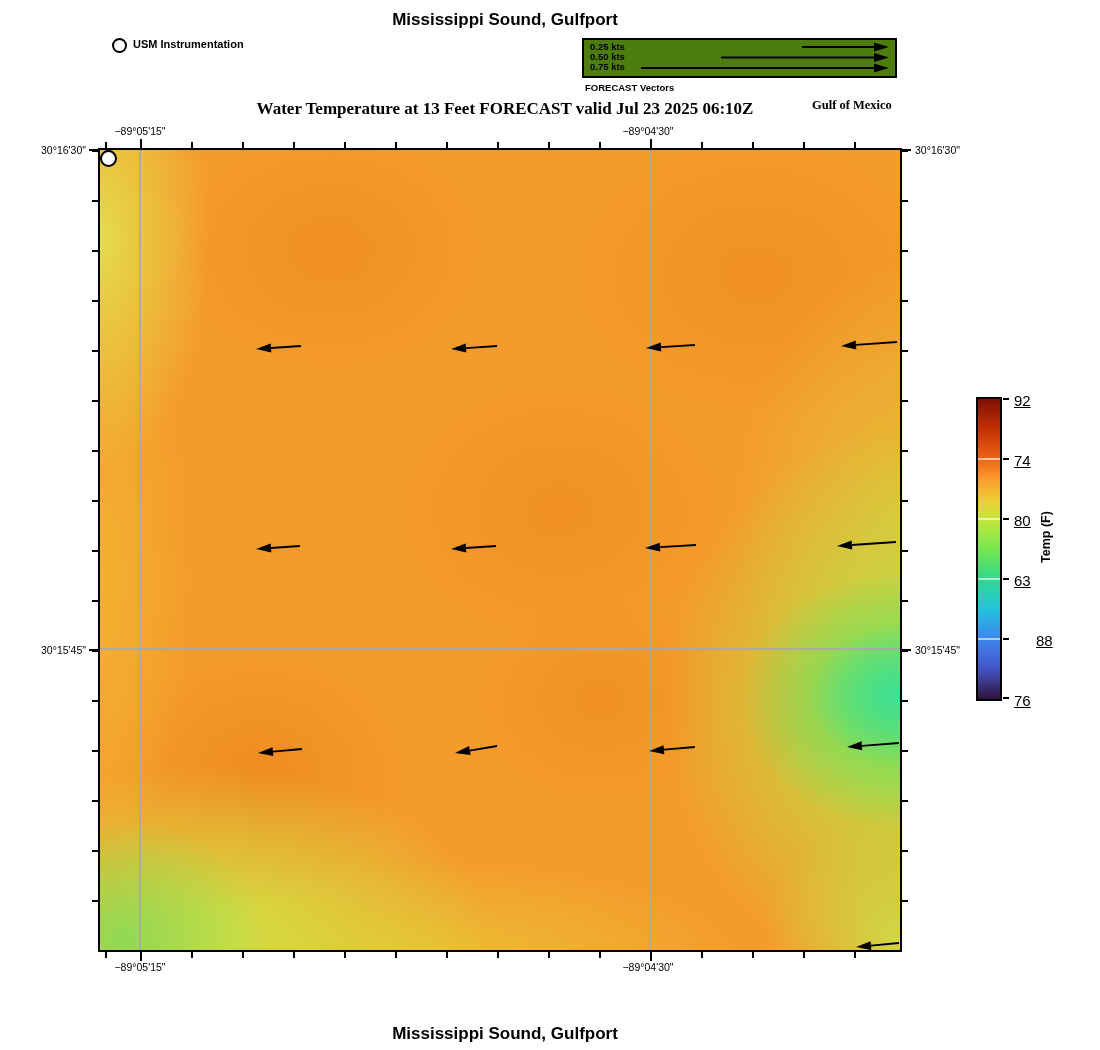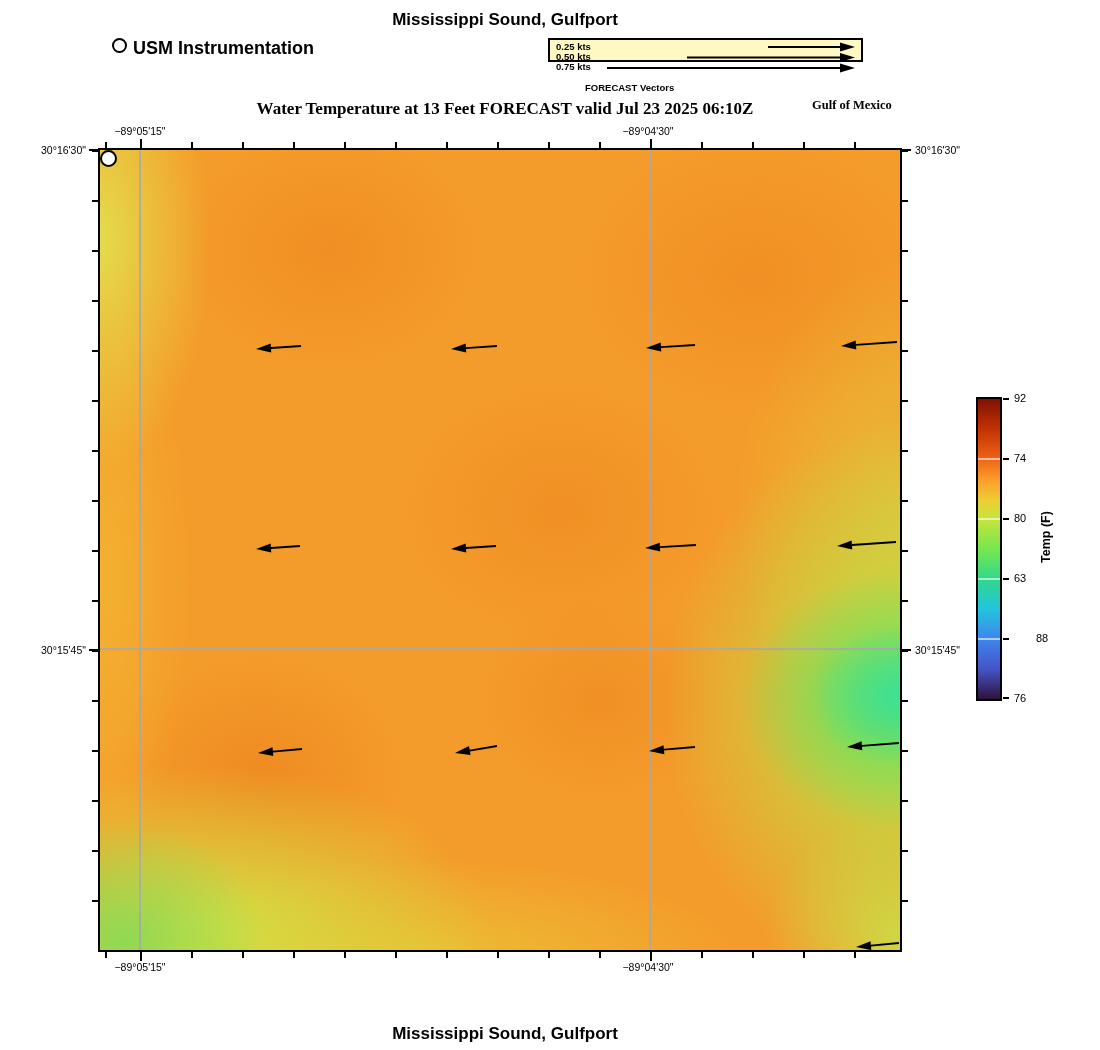--- a/index.html
+++ b/index.html
@@ -8,23 +8,23 @@
     font-family:"Liberation Sans","DejaVu Sans",sans-serif;color:#000;overflow:hidden;
   }
   .abs{position:absolute;}
   
   .title-top{left:5px;top:10px;width:1000px;text-align:center;font-size:17px;font-weight:bold;}
   .subtitle{left:5px;top:99px;width:1000px;text-align:center;font-family:"Liberation Serif","DejaVu Serif",serif;font-size:17px;font-weight:bold;}
   .gulf{left:812px;top:98px;font-family:"Liberation Serif","DejaVu Serif",serif;font-size:12.5px;font-weight:bold;}
   .title-bottom{left:5px;top:1024px;width:1000px;text-align:center;font-size:17px;font-weight:bold;}
   
   .usm-circle{left:112px;top:38px;width:11px;height:11px;border:2.5px solid #000;border-radius:50%;background:#fff;box-sizing:content-box;}
-  .usm-label{left:133px;top:38px;font-size:18px;font-weight:bold;text-align:right;}
+  .usm-label{left:133px;top:38px;font-size:11px;font-weight:bold;text-align:right;}
   
-  .vec-legend{left:548px;top:38px;width:315px;height:24px;border:2.5px solid #000;box-sizing:border-box;background:#fef9c3;}
+  .vec-legend{left:582px;top:38px;width:315px;height:40px;border:2.5px solid #000;box-sizing:border-box;background:#4d7c0f;}
   .vl-item{position:absolute;left:6px;font-size:9.5px;font-weight:bold;line-height:10px;}
   .vl-1{top:2px}.vl-2{top:12px}.vl-3{top:22px}
   #legend-svg{position:absolute;left:0;top:0;}
   .vec-caption{left:585px;top:82px;font-size:9.5px;font-weight:bold;}
   
   .map-area{
     left:98px;top:148px;width:804px;height:804px;border:2px solid #000;box-sizing:border-box;
     background:
       radial-gradient(90px 70px at 800px 545px, #3fe095 0%, rgba(63,224,149,0) 100%),
       radial-gradient(160px 130px at 800px 550px, rgba(95,223,99,0.95) 10%, rgba(95,223,99,0) 100%),
@@ -60,21 +60,21 @@
   .ctr{transform:translateX(-50%);}
   .lat-left{left:0;width:86px;text-align:right;}
   
   .cbar{left:976px;top:397px;width:26px;height:304px;border:2px solid #000;box-sizing:border-box;
     background:linear-gradient(to top,
       #30123b 0%, #4454c8 10%, #3e86ee 20%, #22c4dd 30%, #31d88c 40%,
       #76e74f 50%, #c6e53c 60%, #eccf35 66%, #fb9e2c 73%, #ee6417 80%,
       #c33104 90%, #7e1103 100%);}
   .cbline{position:absolute;left:0;width:22px;height:1.5px;background:rgba(255,255,255,0.6);}
   .cbtick{position:absolute;left:1003px;width:6px;height:2px;background:#000;}
-  .cblbl{position:absolute;left:1014px;font-size:11px;}
+  .cblbl{position:absolute;left:1014px;font-size:15px;text-decoration:underline;}
   .cbar-label{left:1046px;top:537px;transform:translate(-50%,-50%) rotate(-90deg);font-size:12.5px;font-weight:bold;white-space:nowrap;}
 </style>
 </head>
 <body>
 
 <div class="abs title-top">Mississippi Sound, Gulfport</div>
 <div class="abs subtitle">Water Temperature at 13 Feet FORECAST valid Jul 23 2025 06:10Z</div>
 <div class="abs gulf">Gulf of Mexico</div>
 
 <div class="abs usm-circle"></div>

